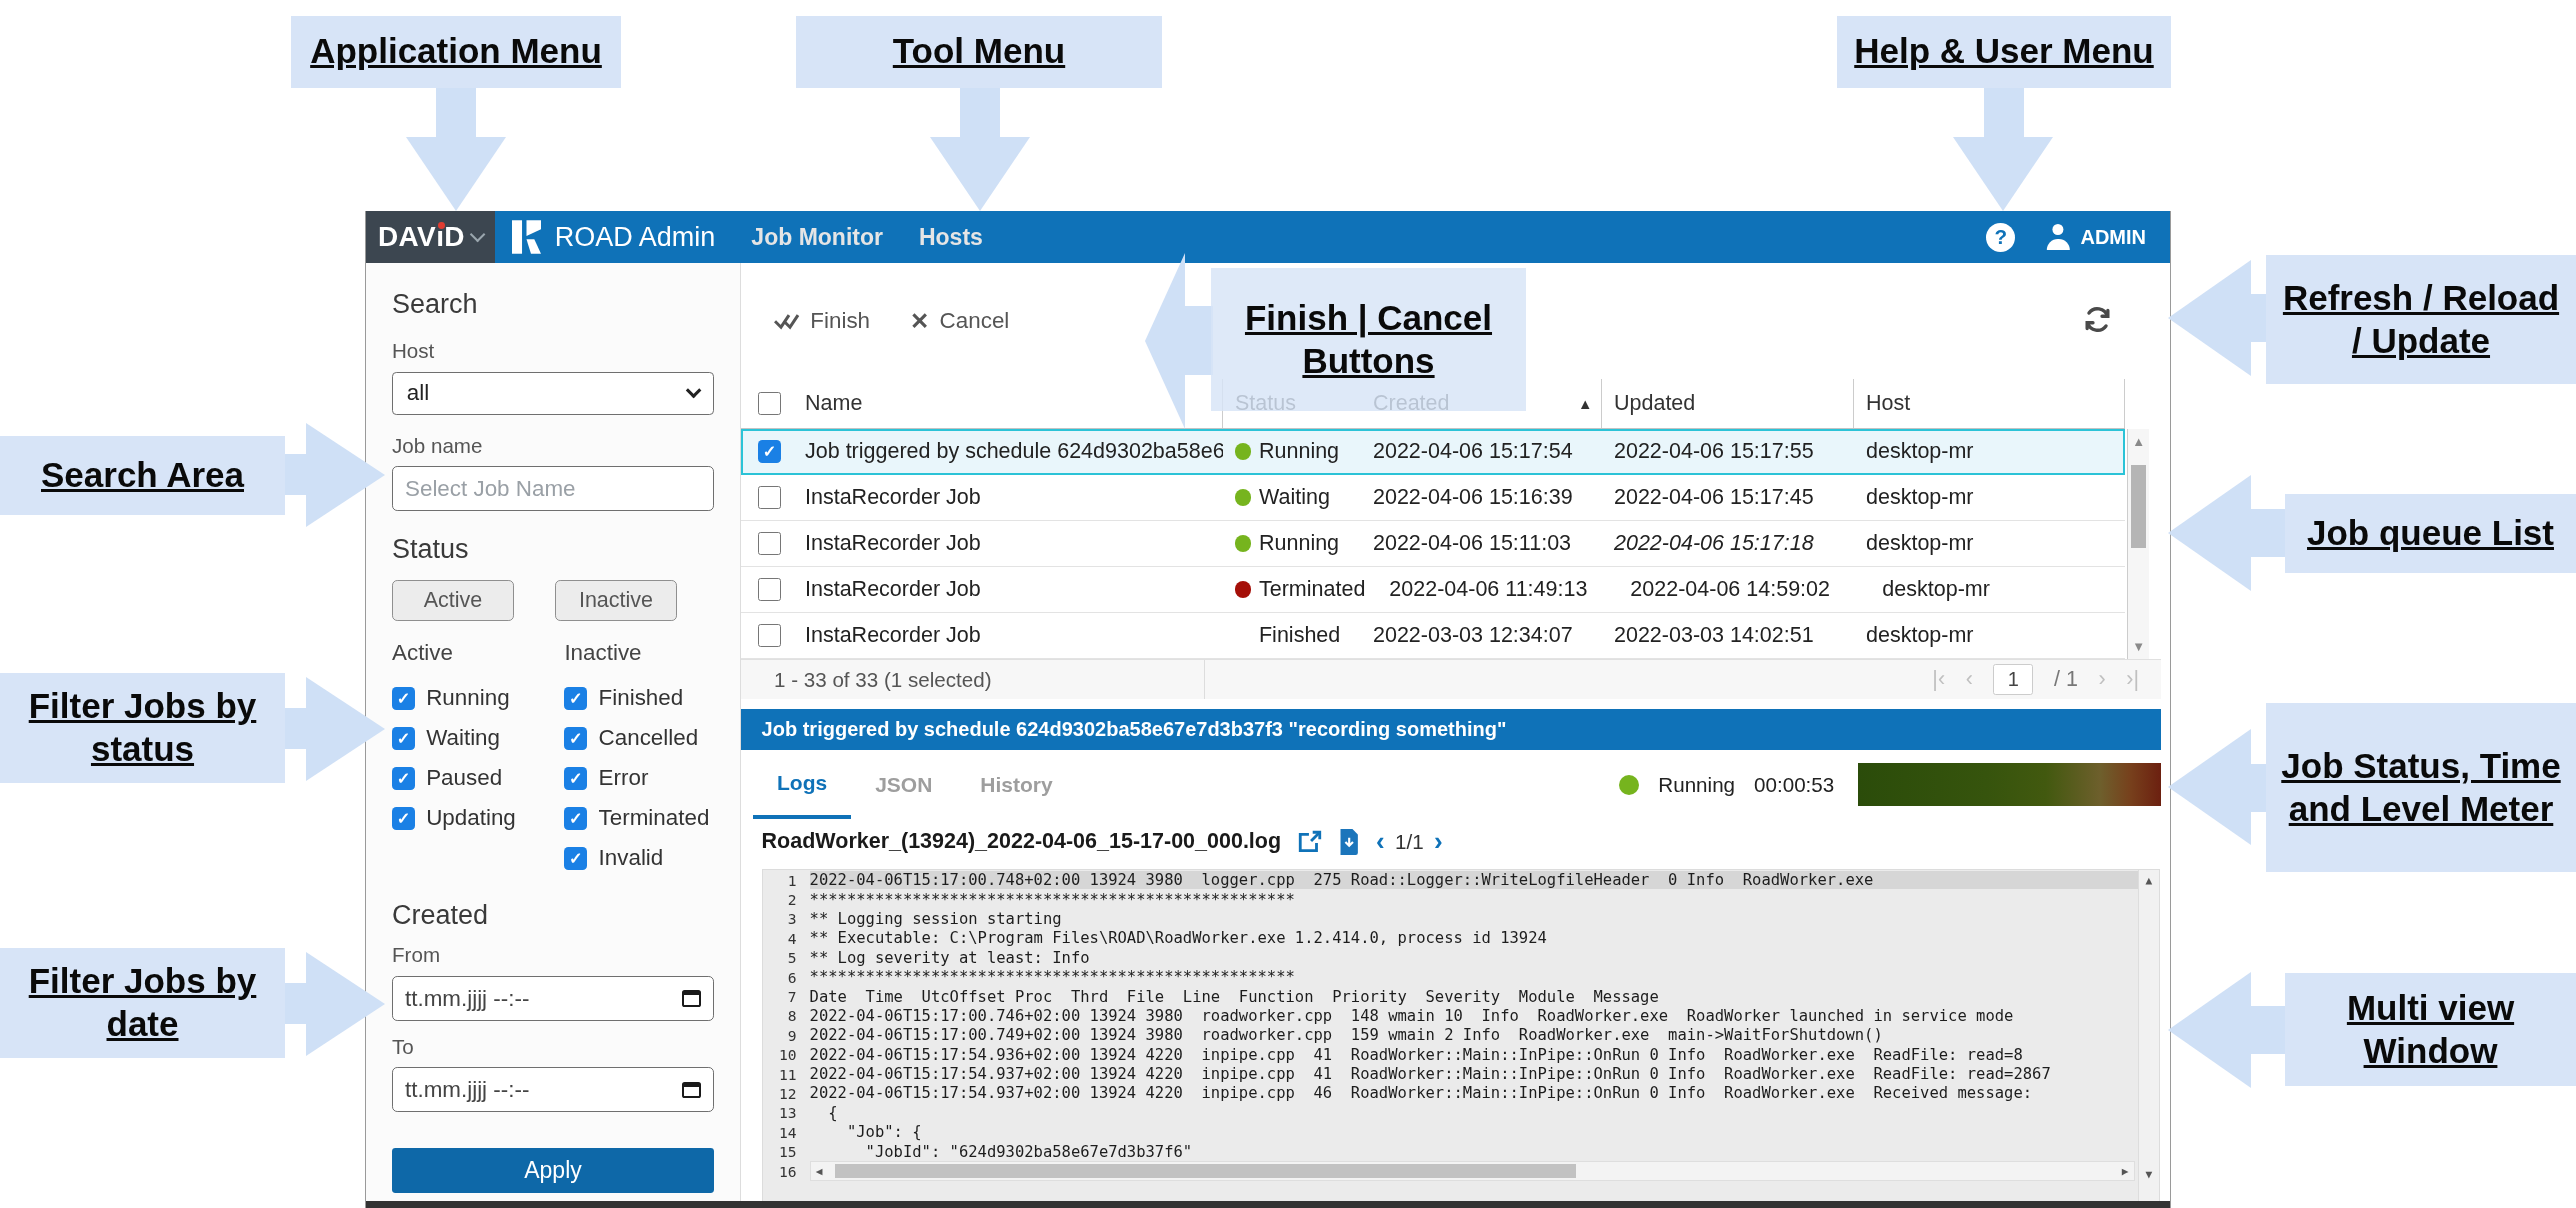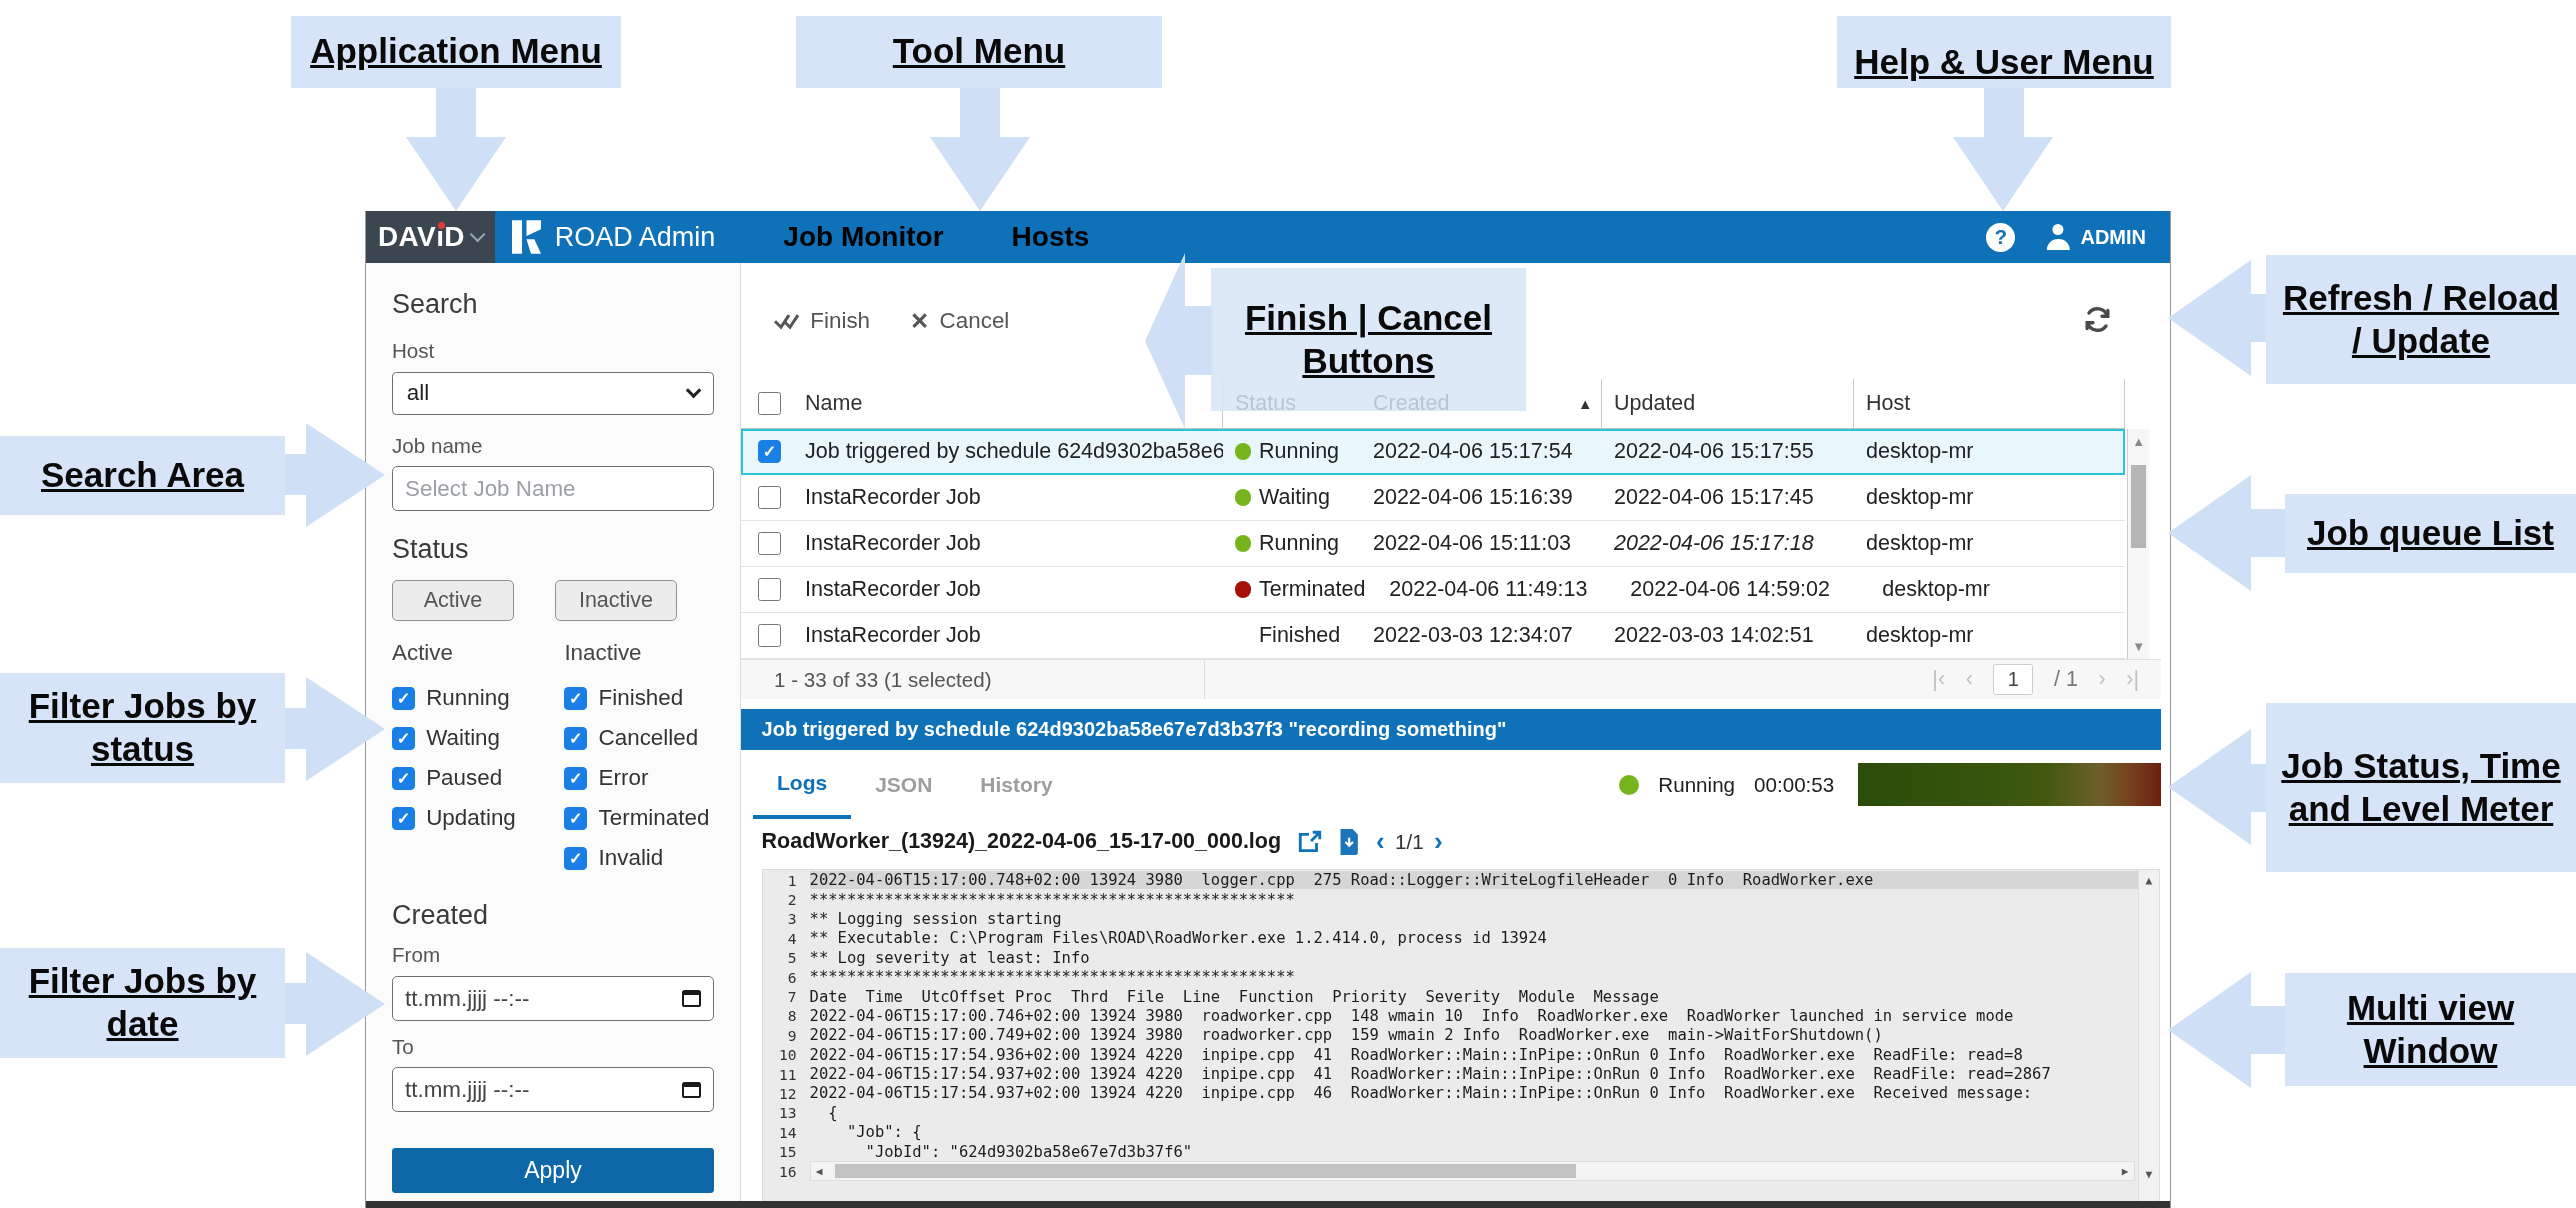--- a/index.html
+++ b/index.html
@@ -23,21 +23,21 @@
        border:1.7px solid #9a9a9a;border-top:none;z-index:10;}
   .app-header{height:52px;background:var(--blue);display:flex;align-items:center;}
   .logo-block{width:129px;height:52px;background:#3c4650;display:flex;align-items:center;justify-content:center;gap:6.9px;flex:0 0 auto;}
   .logo-text{color:#fff;font-weight:bold;font-size:28px;letter-spacing:0.4px;display:flex;align-items:baseline;}
   .logo-i{position:relative;}
   .logo-i::after{content:"";position:absolute;top:0.9px;left:1.7px;width:6.9px;height:6.9px;border-radius:50%;background:#e03c31;}
   .logo-chev{width:11.2px;height:11.2px;border-right:2.6px solid #9aa6ae;border-bottom:2.6px solid #9aa6ae;transform:rotate(45deg);margin-top:-5.2px;}
   .road-logo{margin:0 13.8px 0 17px;display:flex;align-items:center;}
   .app-title{color:#fff;font-size:27px;font-weight:400;margin-right:36px;white-space:nowrap;}
   .top-menu{display:flex;gap:36px;align-items:center;}
-  .top-menu-item{color:#000000;font-weight:bold;font-size:28px;white-space:nowrap;cursor:pointer;margin-left:32px;}
+  .top-menu-item{color:#e5e5e5;font-weight:bold;font-size:23px;white-space:nowrap;cursor:pointer;}
   .header-right{margin-left:auto;display:flex;align-items:center;gap:29px;padding-right:24px;}
   .help-circle{width:29px;height:29px;border-radius:50%;background:#fff;color:var(--blue);font-weight:bold;
      font-size:20.6px;display:flex;align-items:center;justify-content:center;}
   .person{width:27.5px;height:26px;position:relative;}
   .person::before{content:"";position:absolute;left:50%;transform:translateX(-50%);top:0;width:11.2px;height:11.2px;border-radius:50%;background:#fff;}
   .person::after{content:"";position:absolute;left:50%;transform:translateX(-50%);bottom:0;width:22.4px;height:11.2px;border-radius:11.2px 11.2px 0 0;background:#fff;}
   .user-name{color:#fff;font-weight:bold;font-size:20px;}
 
   .app-body{display:flex;height:calc(100% - 52px);}
 
@@ -489,21 +489,21 @@
   </div>
 <div class="atail" style="left:436px;top:86px;width:40px;height:52px;"></div>
 <div class="ah ah-down" style="left:406px;top:137px;"></div>
 
 <div class="ann" style="left:796px;top:15.5px;width:366px;height:72px;">
     <span>Tool Menu</span>
   </div>
 <div class="atail" style="left:960px;top:86px;width:40px;height:52px;"></div>
 <div class="ah ah-down" style="left:930px;top:137px;"></div>
 
-<div class="ann" style="left:1837px;top:15.5px;width:334px;height:72px;align-items:flex-end;">
+<div class="ann" style="left:1837px;top:15.5px;width:334px;height:72px;">
     <span>Help &amp; User Menu</span>
   </div>
 <div class="atail" style="left:1984px;top:86px;width:40px;height:52px;"></div>
 <div class="ah ah-down" style="left:1953px;top:137px;"></div>
 
 <div class="ann" style="left:0;top:436px;width:285px;height:79px;">
     <span>Search Area</span>
   </div>
 <div class="atail" style="left:285px;top:454px;width:20.6px;height:41px;"></div>
 <div class="ah ah-right" style="left:306px;top:423px;"></div>

